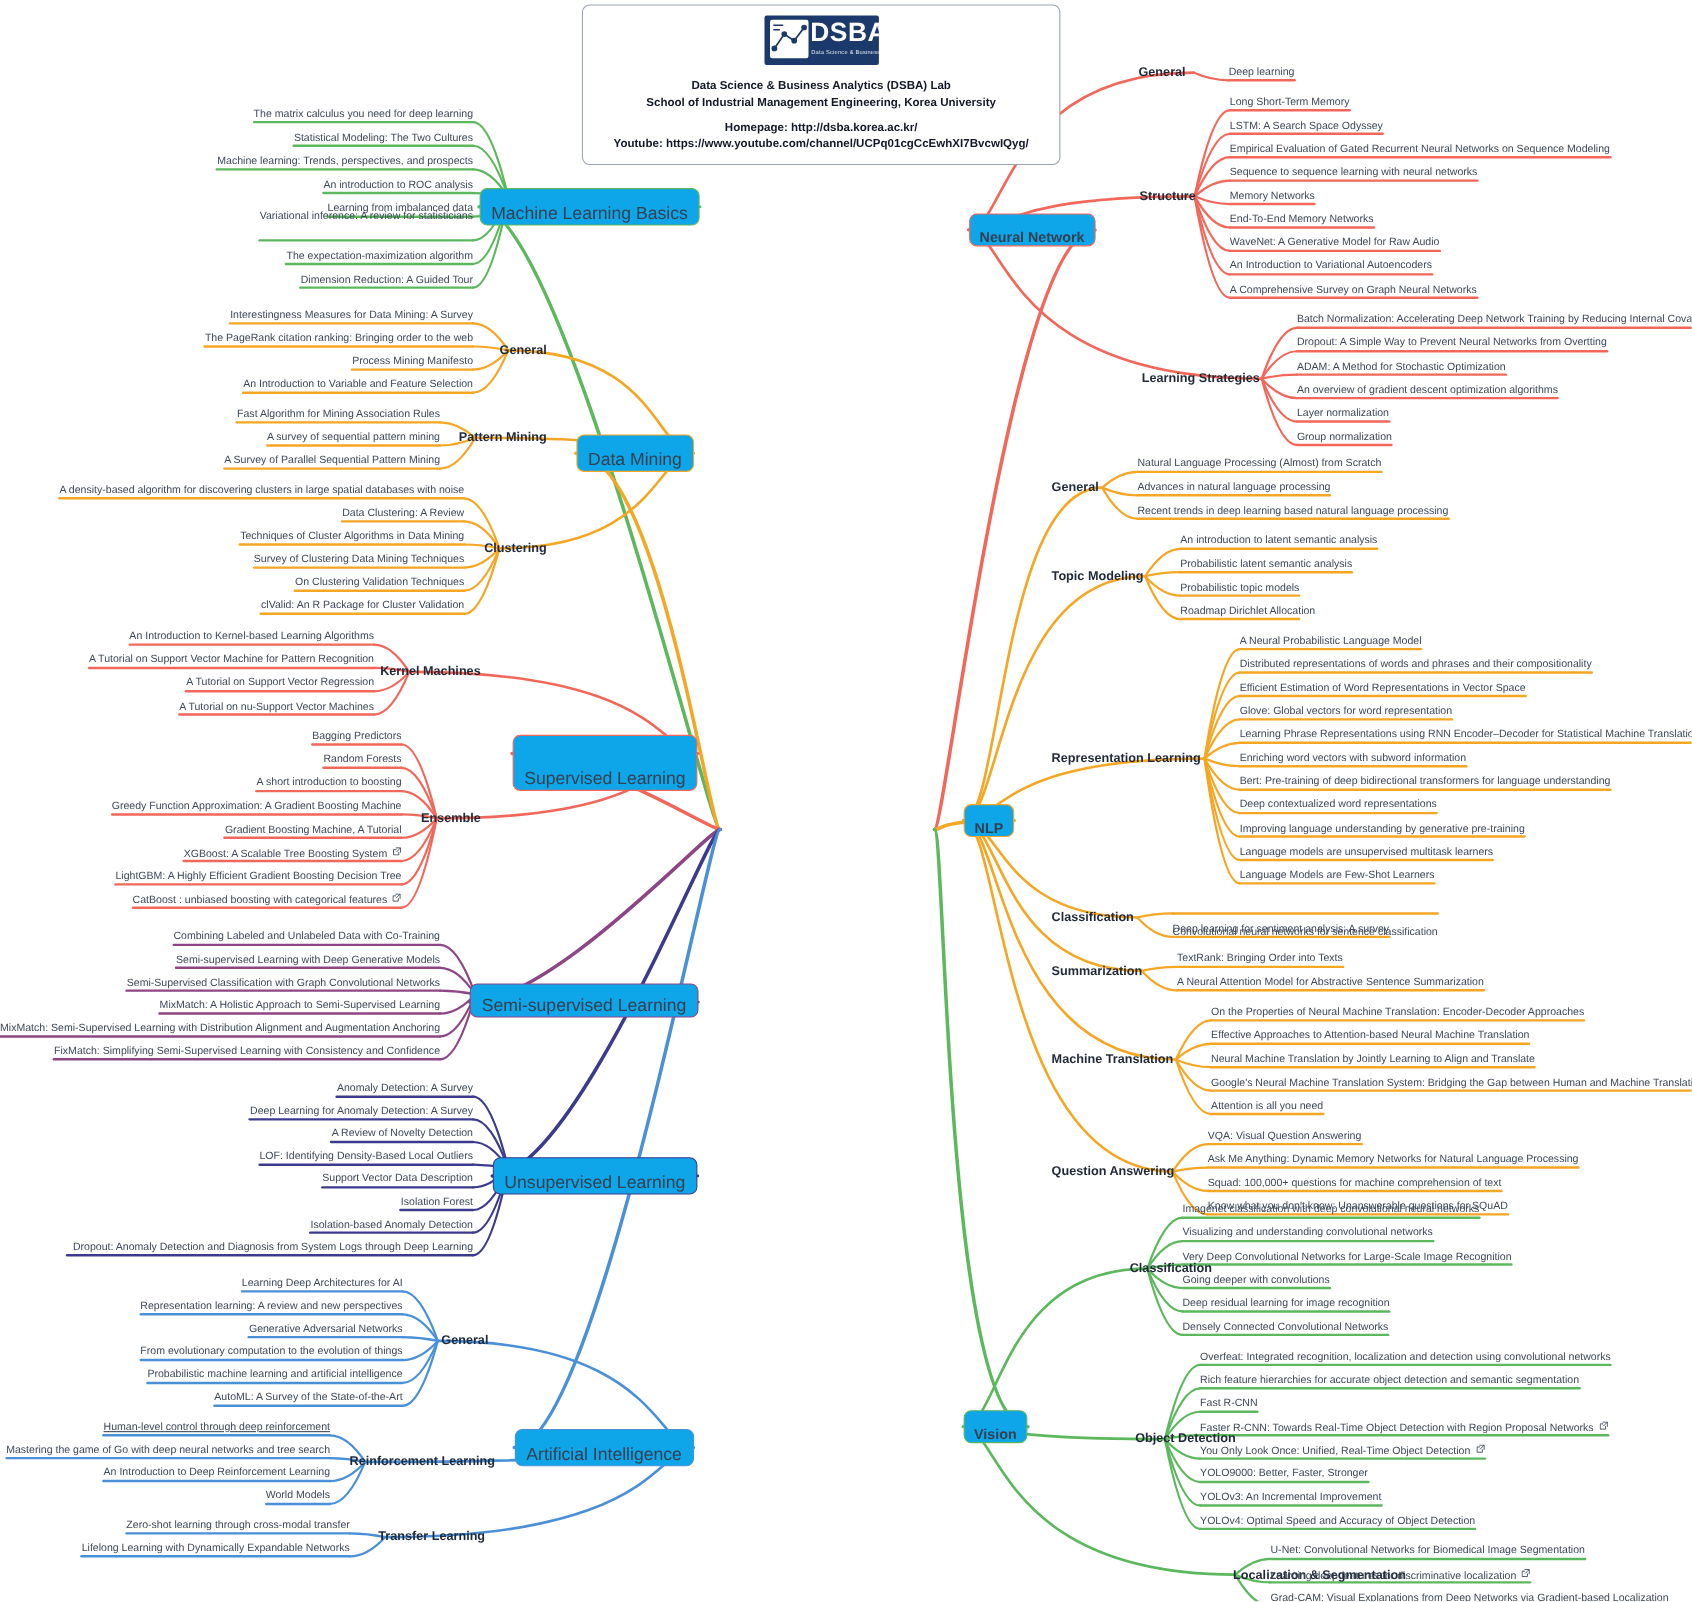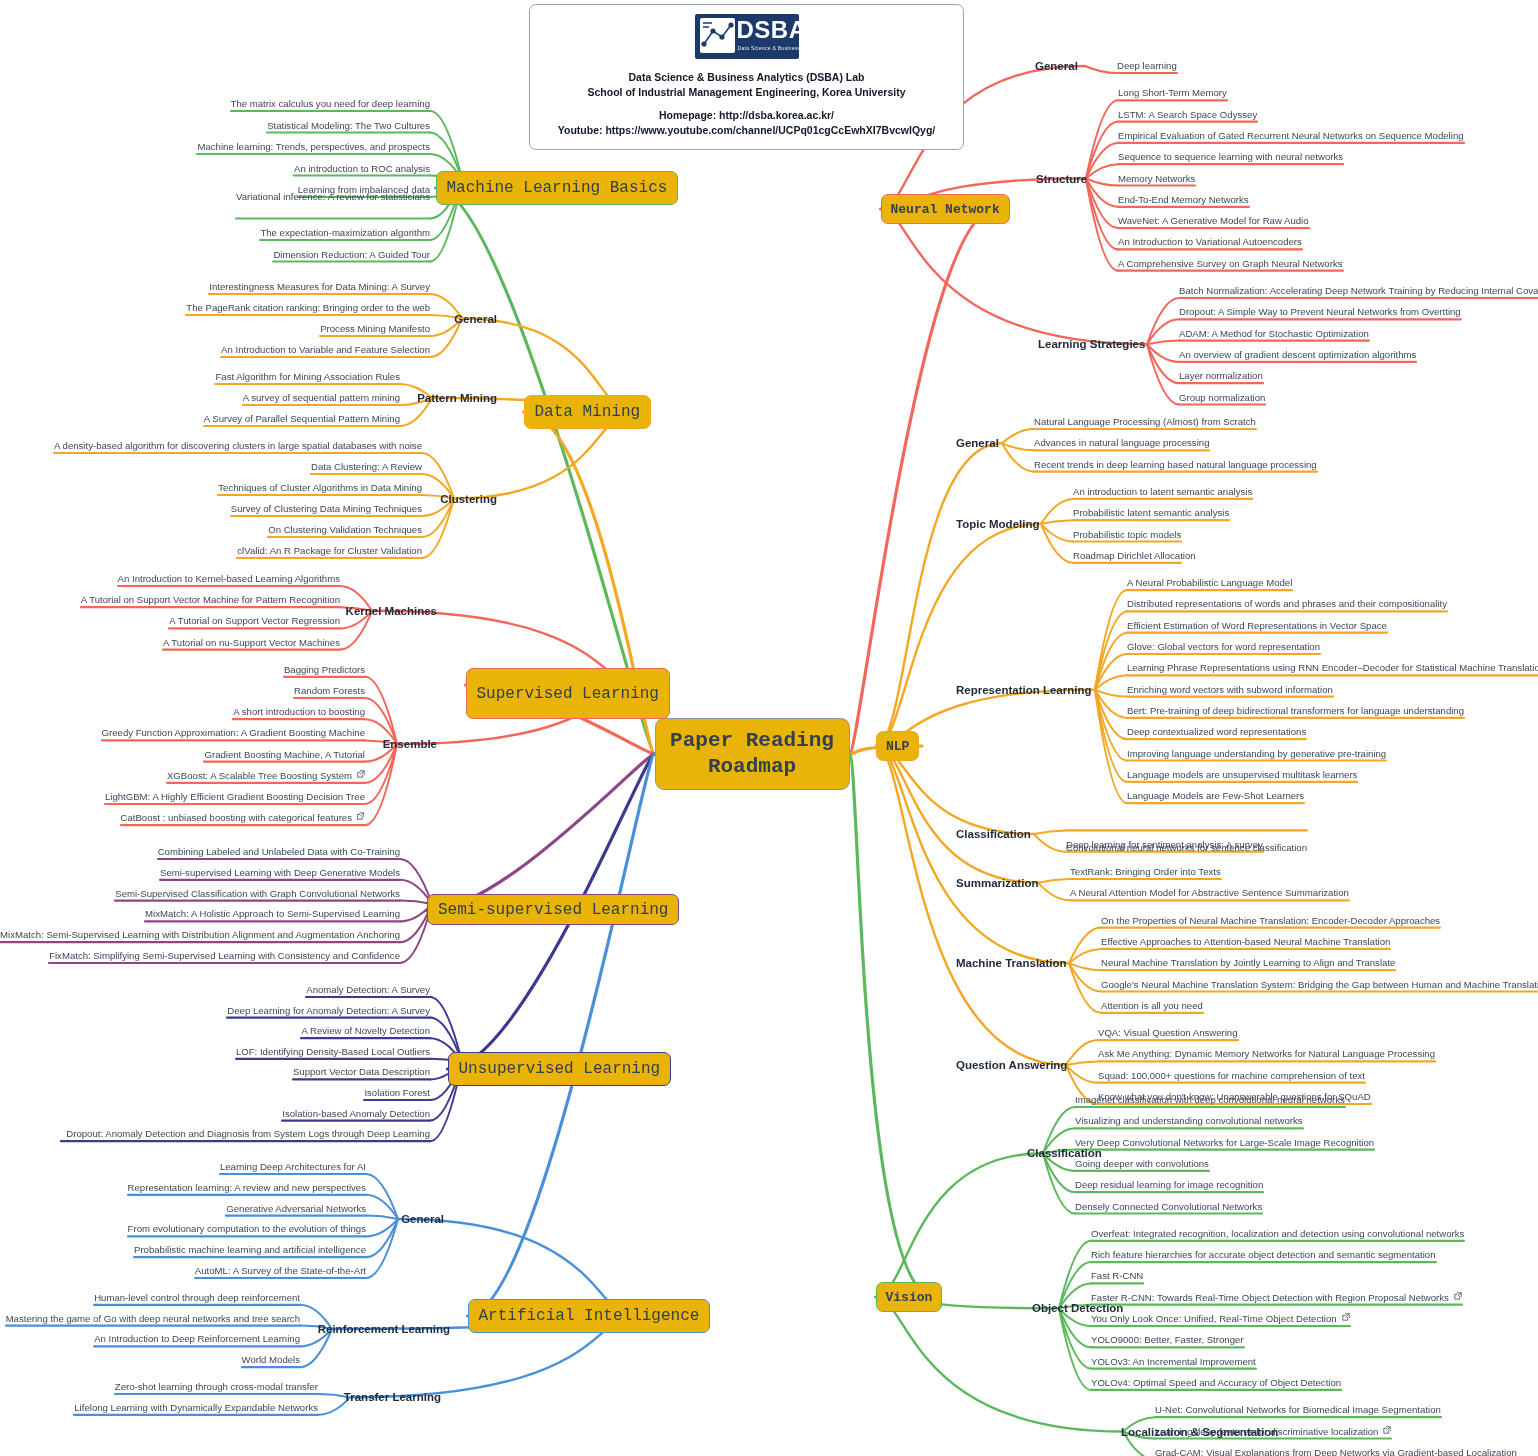--- a/index.html
+++ b/index.html
@@ -62,26 +62,25 @@
     font-weight:bold;
     line-height:14.5px;
     color:#111827;
   }
   .header-lines .gap{height:9px;}
 
   
   .node{
     position:absolute;
     box-sizing:border-box;
-    background:#eab308;
+    background:#0ea5e9;
     display:flex;
-    align-items:center;
+    align-items:flex-end;
     justify-content:center;
     white-space:nowrap;
-    font-family:Liberation Mono, monospace;
   }
   .node.root{
     border:1.4px solid #8b97a8;
     border-radius:9px;
     font-size:21px;
     font-weight:bold;
     color:#33404f;
     line-height:26px;
     text-align:center;
     flex-direction:column;
@@ -439,24 +438,20 @@
     </div>
     <div class="header-lines">
       <div>Data Science &amp; Business Analytics (DSBA) Lab</div>
       <div>School of Industrial Management Engineering, Korea University</div>
       <div class="gap"></div>
       <div>Homepage: http://dsba.korea.ac.kr/</div>
       <div>Youtube: https://www.youtube.com/channel/UCPq01cgCcEwhXI7BvcwIQyg/</div>
     </div>
   </div>
 
-  <div class="node root" id="root-node" style="left: 654.5px; top: 718px; width: 195px; height: 72px;">
-    <span>Paper Reading</span>
-    <span>Roadmap</span>
-  </div>
 
   <div id="tree-layer">
       <div class="node branch" style="border-color: rgb(92, 184, 92); height: 34px; left: 435.5px; top: 171px;">
         <span>Machine Learning Basics</span>
       </div>
       <div class="leaf r" style="top: 98px; left: 430px;"><span>The matrix calculus you need for deep learning</span></div>
       <div class="leaf r" style="top: 119.5px; left: 430px;"><span>Statistical Modeling: The Two Cultures</span></div>
       <div class="leaf r" style="top: 141px; left: 430px;"><span>Machine learning: Trends, perspectives, and prospects</span></div>
       <div class="leaf r" style="top: 162.5px; left: 430px;"><span>An introduction to ROC analysis</span></div>
       <div class="leaf r" style="top: 184px; left: 430px;"><span>Learning from imbalanced data</span></div>
@@ -531,21 +526,21 @@
         <span>Artificial Intelligence</span>
       </div>
       <div class="cat r" style="left: 444px; top: 1212px;">General</div>
       <div class="leaf r" style="top: 1161px; left: 366px;"><span>Learning Deep Architectures for AI</span></div>
       <div class="leaf r" style="top: 1181.8px; left: 366px;"><span>Representation learning: A review and new perspectives</span></div>
       <div class="leaf r" style="top: 1202.6px; left: 366px;"><span>Generative Adversarial Networks</span></div>
       <div class="leaf r" style="top: 1223.4px; left: 366px;"><span>From evolutionary computation to the evolution of things</span></div>
       <div class="leaf r" style="top: 1244.2px; left: 366px;"><span>Probabilistic machine learning and artificial intelligence</span></div>
       <div class="leaf r" style="top: 1265px; left: 366px;"><span>AutoML: A Survey of the State-of-the-Art</span></div>
       <div class="cat r" style="left: 450px; top: 1322px;">Reinforcement Learning</div>
-      <div class="leaf r" style="top: 1291.8px; left: 300px;"><span>Human-level control through deep reinforcement</span></div>
+      <div class="leaf r" style="top: 1291.8px; left: 300px; text-decoration: underline;"><span>Human-level control through deep reinforcement</span></div>
       <div class="leaf r" style="top: 1312.6px; left: 300px;"><span>Mastering the game of Go with deep neural networks and tree search</span></div>
       <div class="leaf r" style="top: 1333.4px; left: 300px;"><span>An Introduction to Deep Reinforcement Learning</span></div>
       <div class="leaf r" style="top: 1354.2px; left: 300px;"><span>World Models</span></div>
       <div class="cat r" style="left: 441px; top: 1390.4px;">Transfer Learning</div>
       <div class="leaf r" style="top: 1381px; left: 318px;"><span>Zero-shot learning through cross-modal transfer</span></div>
       <div class="leaf r" style="top: 1401.8px; left: 318px;"><span>Lifelong Learning with Dynamically Expandable Networks</span></div>
       <div class="node mainsub" style="border-color: rgb(242, 103, 90); height: 30px; left: 880.5px; top: 194px;">
         <span>Neural Network</span>
       </div>
       <div class="cat" style="left: 1035px; top: 59px;">General</div>

